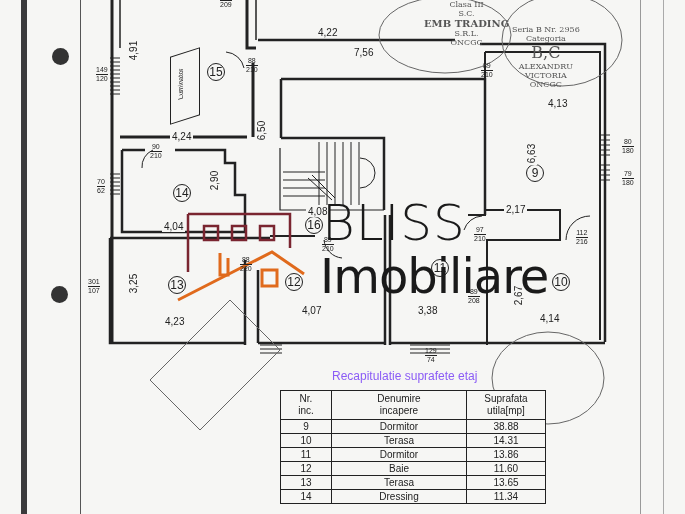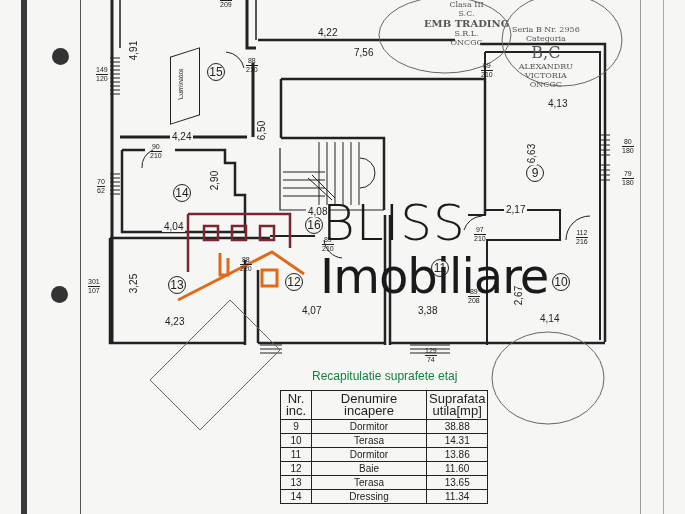--- a/index.html
+++ b/index.html
@@ -11,24 +11,24 @@
     .right-line2 { left: 663px; top: 0; width: 1px; height: 514px; background: #aaa; }
     .hole { width: 17px; height: 17px; border-radius: 50%; background: #333; }
     svg.plan { position: absolute; left: 0; top: 0; }
     .dim { font-size: 10px; color: #222; position: absolute; white-space: nowrap; background: #f6f6f4; padding: 0 2px; }
     .dim.v { transform: rotate(-90deg); transform-origin: center; }
     .room-num { position: absolute; width: 16px; height: 16px; border: 1px solid #222; border-radius: 50%; font-size: 12px; text-align: center; line-height: 16px; background: transparent; }
     .door { position: absolute; font-size: 7px; line-height: 8px; text-align: center; }
     .door .top { border-bottom: 1px solid #222; display: block; }
     .logo-bliss { position: absolute; left: 322px; top: 198px; font-size: 50px; font-weight: 300; letter-spacing: 1px; color: #1a1a1a; line-height: 50px; font-family: "DejaVu Sans", sans-serif; }
     .logo-imob { position: absolute; left: 320px; top: 250px; font-size: 48px; color: #1a1a1a; line-height: 52px; font-family: "DejaVu Sans", sans-serif; letter-spacing: -1px; }
-    .table-title { position: absolute; left: 312px; top: 369px; font-size: 12px; color: #15803d; }
+    .table-title { position: absolute; left: 332px; top: 369px; font-size: 12px; color: #8b5cf6; }
     table.recap { position: absolute; left: 280px; top: 390px; border-collapse: collapse; font-size: 10px; background: #f6f6f4; }
     table.recap th, table.recap td { border: 1px solid #222; text-align: center; padding: 0 3px; font-weight: normal; }
-    table.recap th { font-size: 13px; line-height: 12px; padding: 2px 2px; }
+    table.recap th { font-size: 10px; line-height: 12px; padding: 2px 12px; }
     table.recap td { height: 13px; line-height: 13px; }
     .stamp { position: absolute; font-size: 8px; color: #555; font-family: "DejaVu Serif", serif; text-align: center; white-space: nowrap; }
     .lumin { position: absolute; left: 170px; top: 52px; width: 28px; height: 66px; border: 1px solid #222; transform: skewY(-18deg); }
     .lumin span { position: absolute; left: -6px; top: 26px; font-size: 7px; transform: rotate(-90deg); white-space: nowrap; }
   </style>
 </head>
 <body>
 
 <div class="abs binder-line"></div>
 <div class="abs margin-line"></div>

